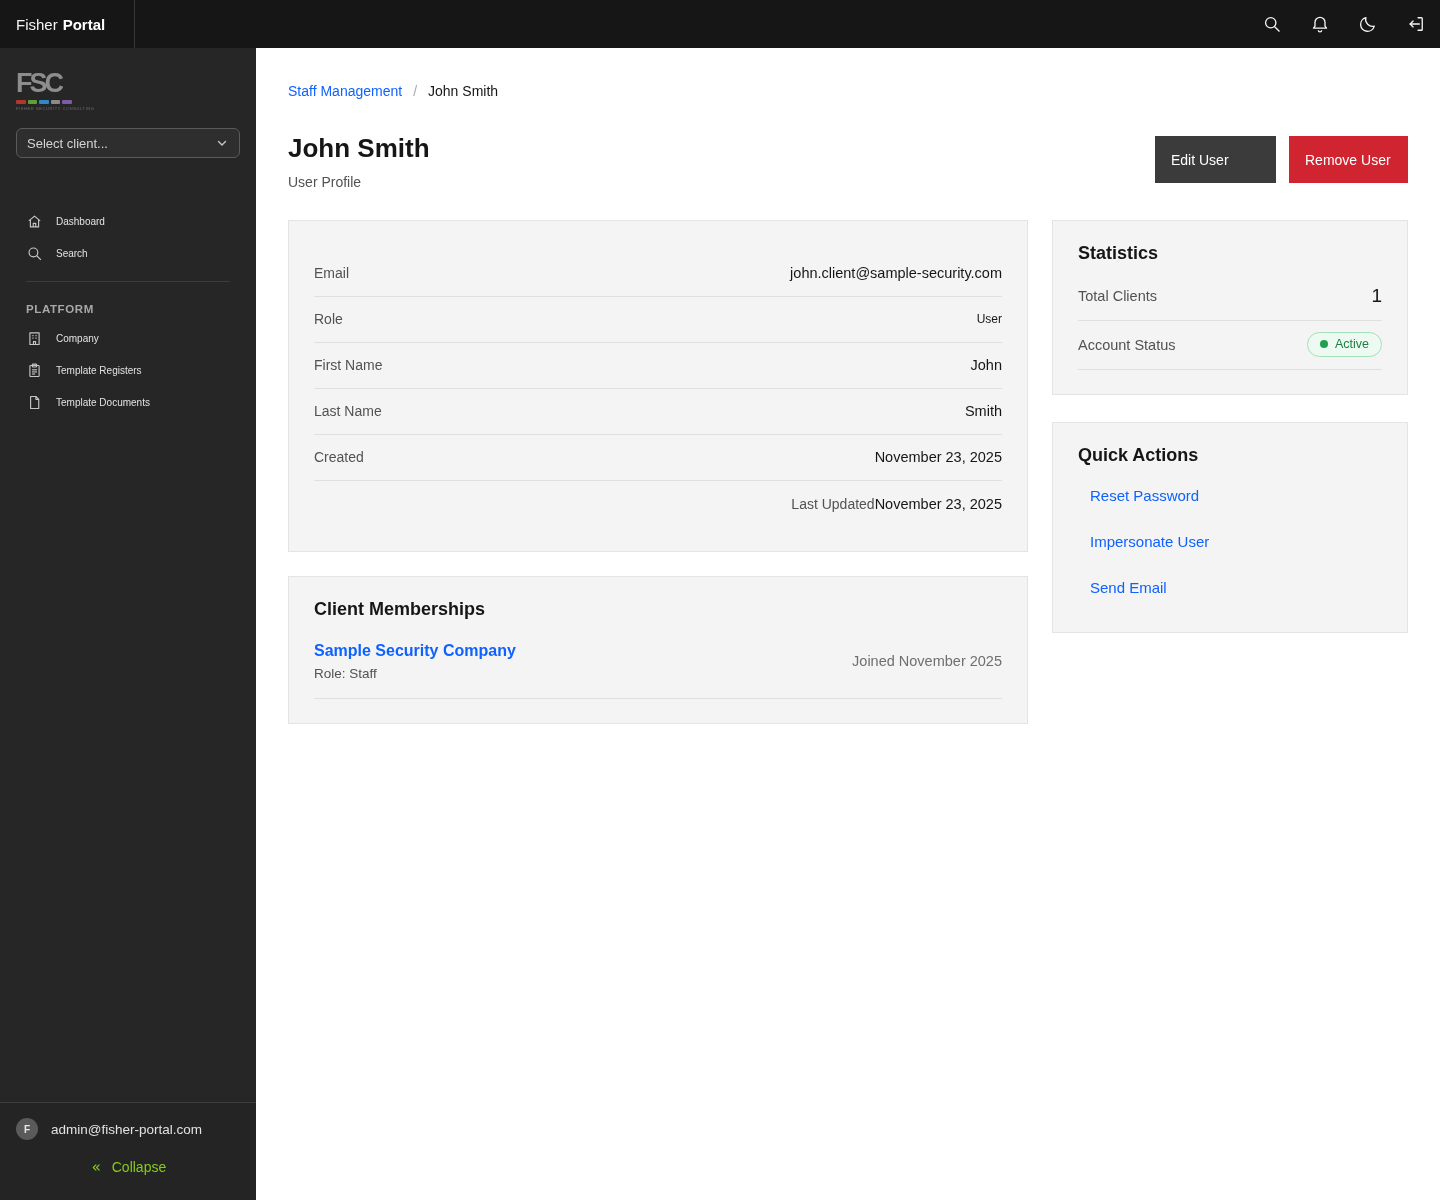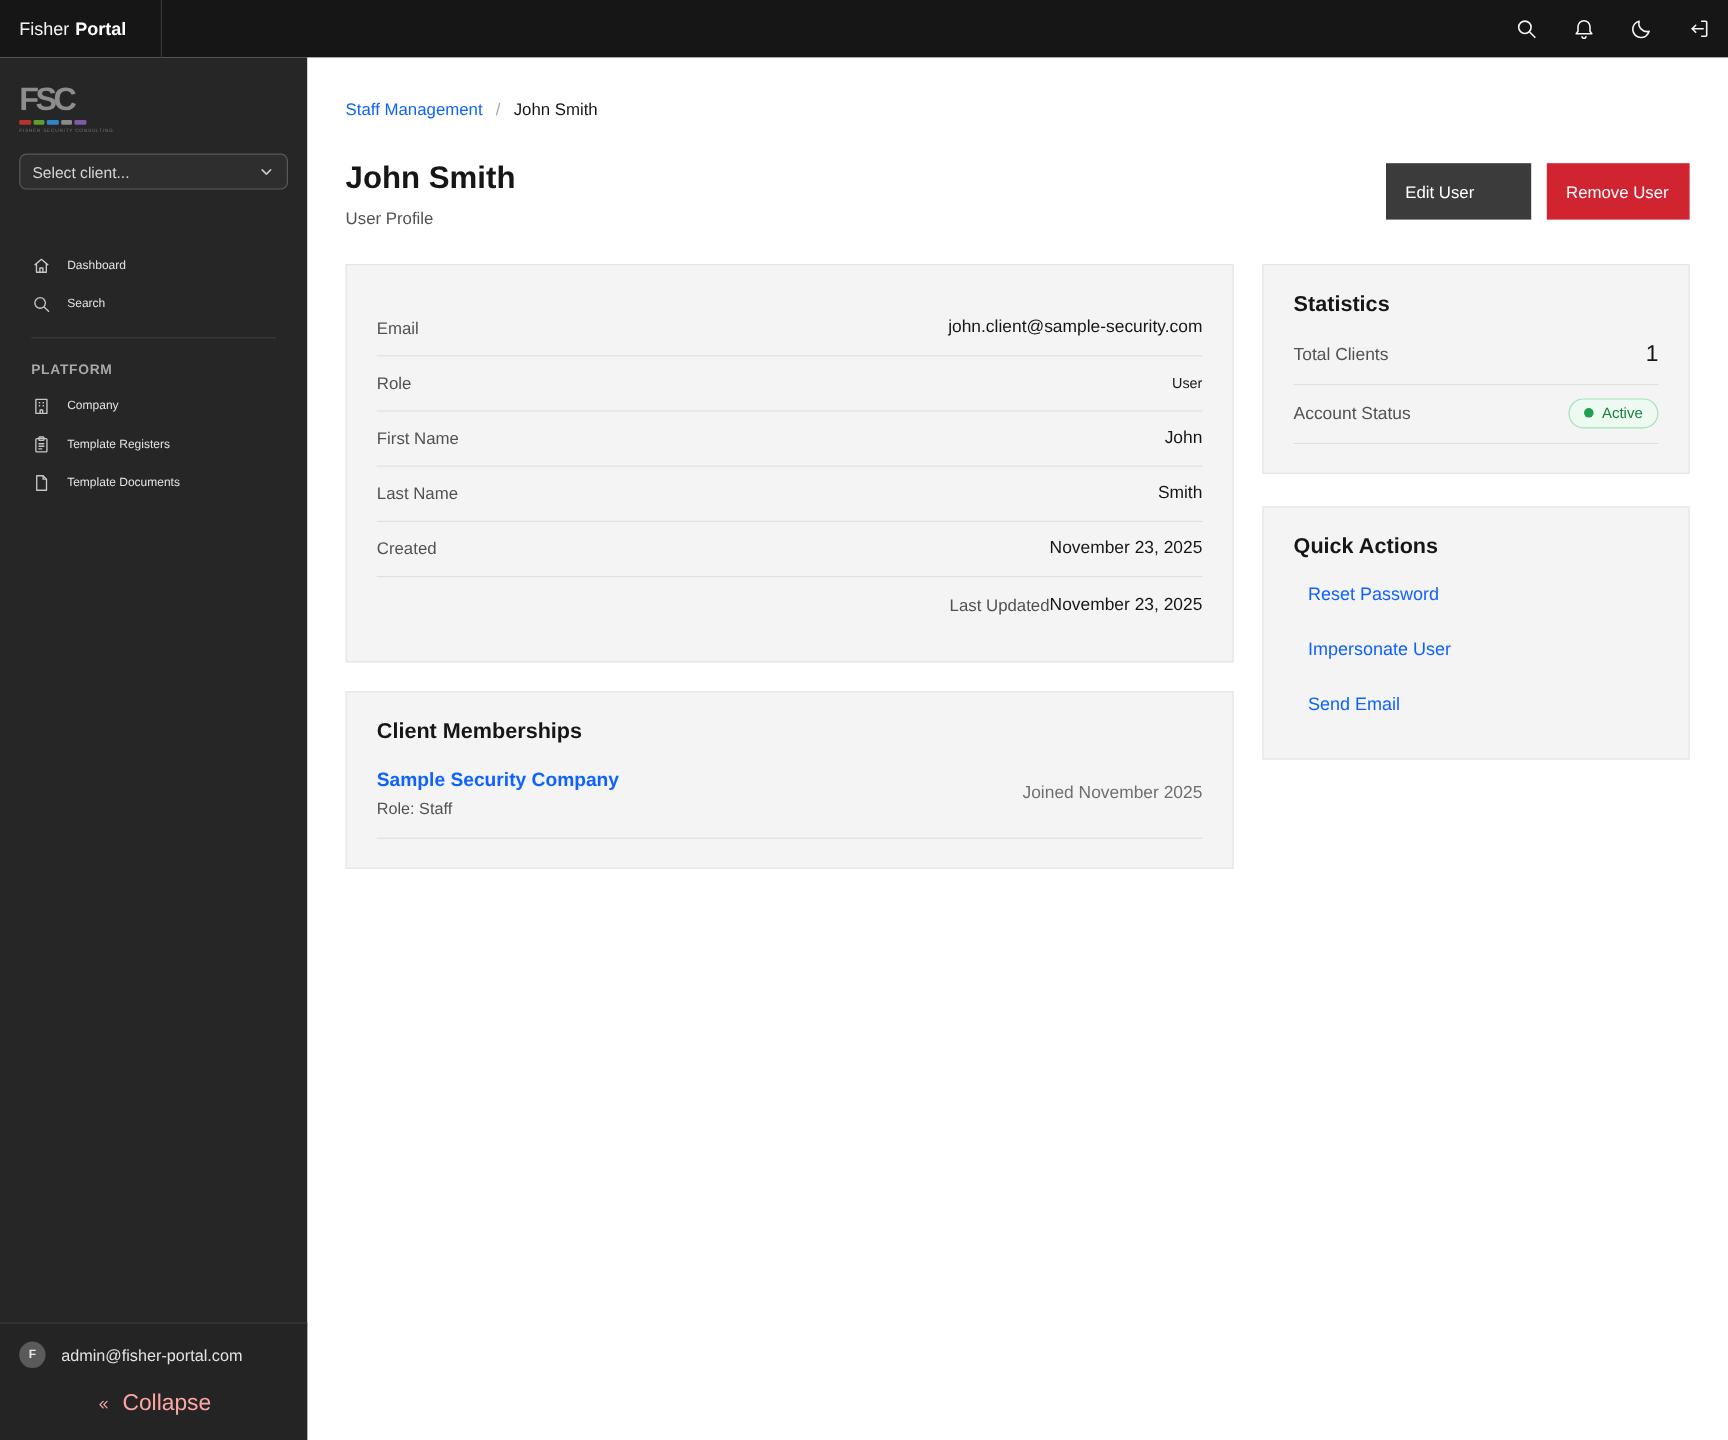--- a/index.html
+++ b/index.html
@@ -32,21 +32,21 @@
   .nav { margin-top:47px; }
   .nav-item { height:32px; display:flex; align-items:center; gap:13px; color:#e2e2e2; font-size:10px; padding:0 10px; border-radius:6px; cursor:pointer; }
   .nav-item svg { width:17px; height:17px; color:#c6c6c6; flex:none; }
   .nav-divider { height:1px; background:#3c3c3c; margin:12px 10px 0; }
   .section-label { font-size:11.5px; font-weight:700; color:#a8a8a8; letter-spacing:.6px; margin:21px 10px 7px; }
 
   .sidebar-footer { position:absolute; left:0; right:0; bottom:0; border-top:1px solid #3c3c3c; padding:15px 16px 0; height:98px; background:#242424; }
   .user-row { display:flex; align-items:center; gap:13px; }
   .avatar { width:22px; height:22px; border-radius:50%; background:#5a5a5a; color:#e8e8e8; font-size:10px; font-weight:600; display:flex; align-items:center; justify-content:center; flex:none; }
   .user-email { font-size:13.5px; color:#e2e2e2; }
-  .collapse-row { display:flex; align-items:center; justify-content:center; gap:9px; color:#fca5a5; font-size:19px; margin-top:19px; cursor:pointer; }
+  .collapse-row { display:flex; align-items:center; justify-content:center; gap:9px; color:#84cc16; font-size:14px; margin-top:19px; cursor:pointer; }
   .collapse-row svg { width:13px; height:13px; }
 
   
   .main { flex:1; background:#fff; padding:35px 32px 0; }
   .breadcrumb { display:flex; align-items:center; gap:11px; font-size:14px; }
   .breadcrumb-link { color:#0f62fe; cursor:pointer; }
   .breadcrumb-sep { color:#a8a8a8; }
   .breadcrumb-current { color:#161616; }
 
   .page-header { display:flex; justify-content:space-between; align-items:flex-start; margin-top:35px; }

